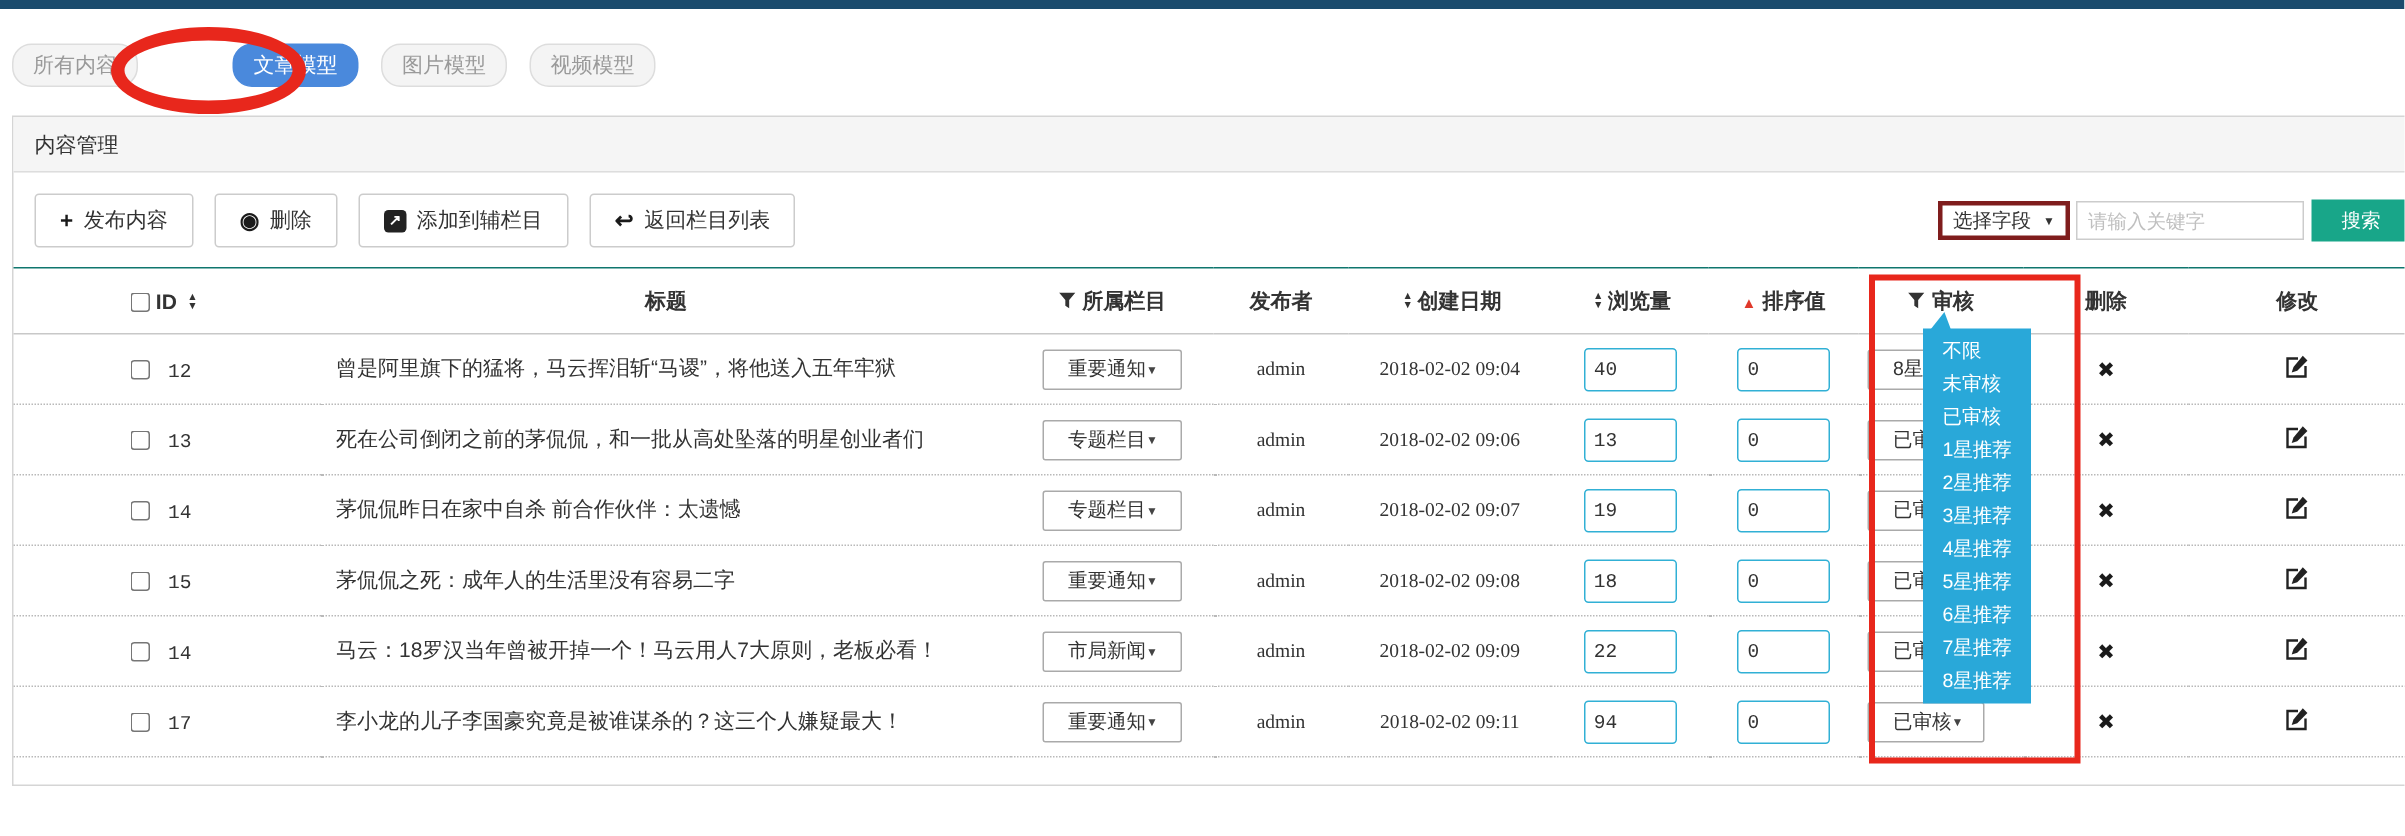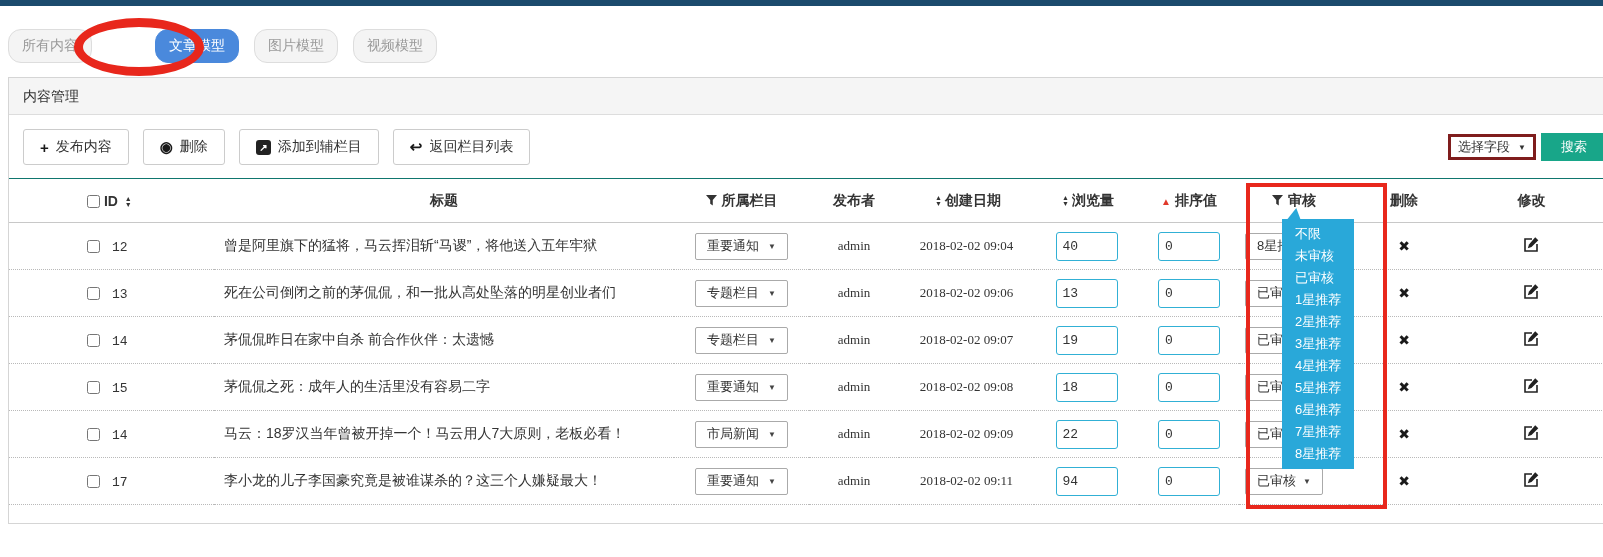--- a/index.html
+++ b/index.html
@@ -3,21 +3,21 @@
 <meta charset="utf-8">
 <style>
   * { box-sizing: border-box; margin: 0; padding: 0; }
   html,body { width:1603px; height:557px; overflow:hidden; background:#fff;
     font-family:"Liberation Sans","DejaVu Sans",sans-serif; position:relative; }
 
   .topbar { position:absolute; top:0; left:0; width:1603px; height:6px; background:#1b4b6d; }
 
   
   .tabs { position:absolute; top:29px; left:8px; display:flex; gap:15px; }
-  .tab { height:34px; padding:0 13px; display:flex; align-items:center; justify-content:center;
+  .tab { height:29px; padding:0 13px; display:flex; align-items:center; justify-content:center;
     background:#f4f4f4; border:1px solid #ddd; border-radius:13px; color:#9a9a9a; font-size:14px; cursor:pointer; }
   .tab.active { background:#4a89dc; border-color:#4a89dc; color:#fff;margin-left:48px; }
 
   
   .panel { position:absolute; top:77px; left:8px; width:1600px; height:447px;
     border:1px solid #d5d5d5; background:#fff; }
   .panel-header { height:37px; line-height:36px; background:#f5f5f5; border-bottom:1px solid #ddd;
     padding-left:14px; font-size:14px; color:#333; }
 
   
@@ -44,21 +44,21 @@
   .cell-id { text-align:left; padding-left:78px; }
   .cell-id .idnum { font-family:"Liberation Mono","DejaVu Sans Mono",monospace; font-size:13px; margin-left:12px; }
   th.cell-id { padding-left:78px; }
   .cell-title { text-align:left; padding-left:10px; }
   .mono { font-family:Liberation Serif, serif; font-size:13px; }
   .sortstack { display:inline-flex; flex-direction:column; vertical-align:middle; line-height:6px; font-size:7px; color:#333; margin:0 3px; }
   .tri-red { color:#e0392b; font-size:10px; margin-right:4px; }
   .filter-icon { margin-right:5px; vertical-align:-1px; }
   .fake-select { display:inline-flex; align-items:center; justify-content:space-between;
     width:93px; height:27px; border:1px solid #aaa; border-radius:2px; background:#fff;
-    padding:0 11px; font-size:13px; color:#333; cursor:pointer; }
+    padding:0 16px; font-size:13px; color:#333; cursor:pointer; }
   .fake-select .sel-caret { font-size:8px; color:#444; }
   .fake-select.audit { width:78px; margin-left:6px; }
   td.cell-audit { text-align:left; }
   .num-input { width:62px; height:29px; border:1px solid #31b0d5; border-radius:3px; padding:0 6px;
     font-family:"Liberation Mono","DejaVu Sans Mono",monospace; font-size:13px; color:#333; }
   .x-icon { font-size:14px; font-weight:bold; color:#1a1a1a; cursor:pointer; }
   .edit-icon { cursor:pointer; }
 
   
   .audit-popup { position:absolute; left:1282px; top:219px; width:72px; background:#29a8d9;
@@ -107,20 +107,21 @@
     <button class="btn">
       <span class="glyph">↩</span>
       <span>返回栏目列表</span>
     </button>
 
     <div class="toolbar-right">
       <div class="field-select">
         <span>选择字段</span>
         <span class="sel-caret">▼</span>
       </div>
+      <input class="keyword-input" placeholder="请输入关键字" style="">
       <button class="search-btn">搜索</button>
     </div>
   </div>
 
   <table class="content">
     <colgroup>
       <col style="width:205px">
         <col style="width:460px">
         <col style="width:135px">
         <col style="width:90px">

